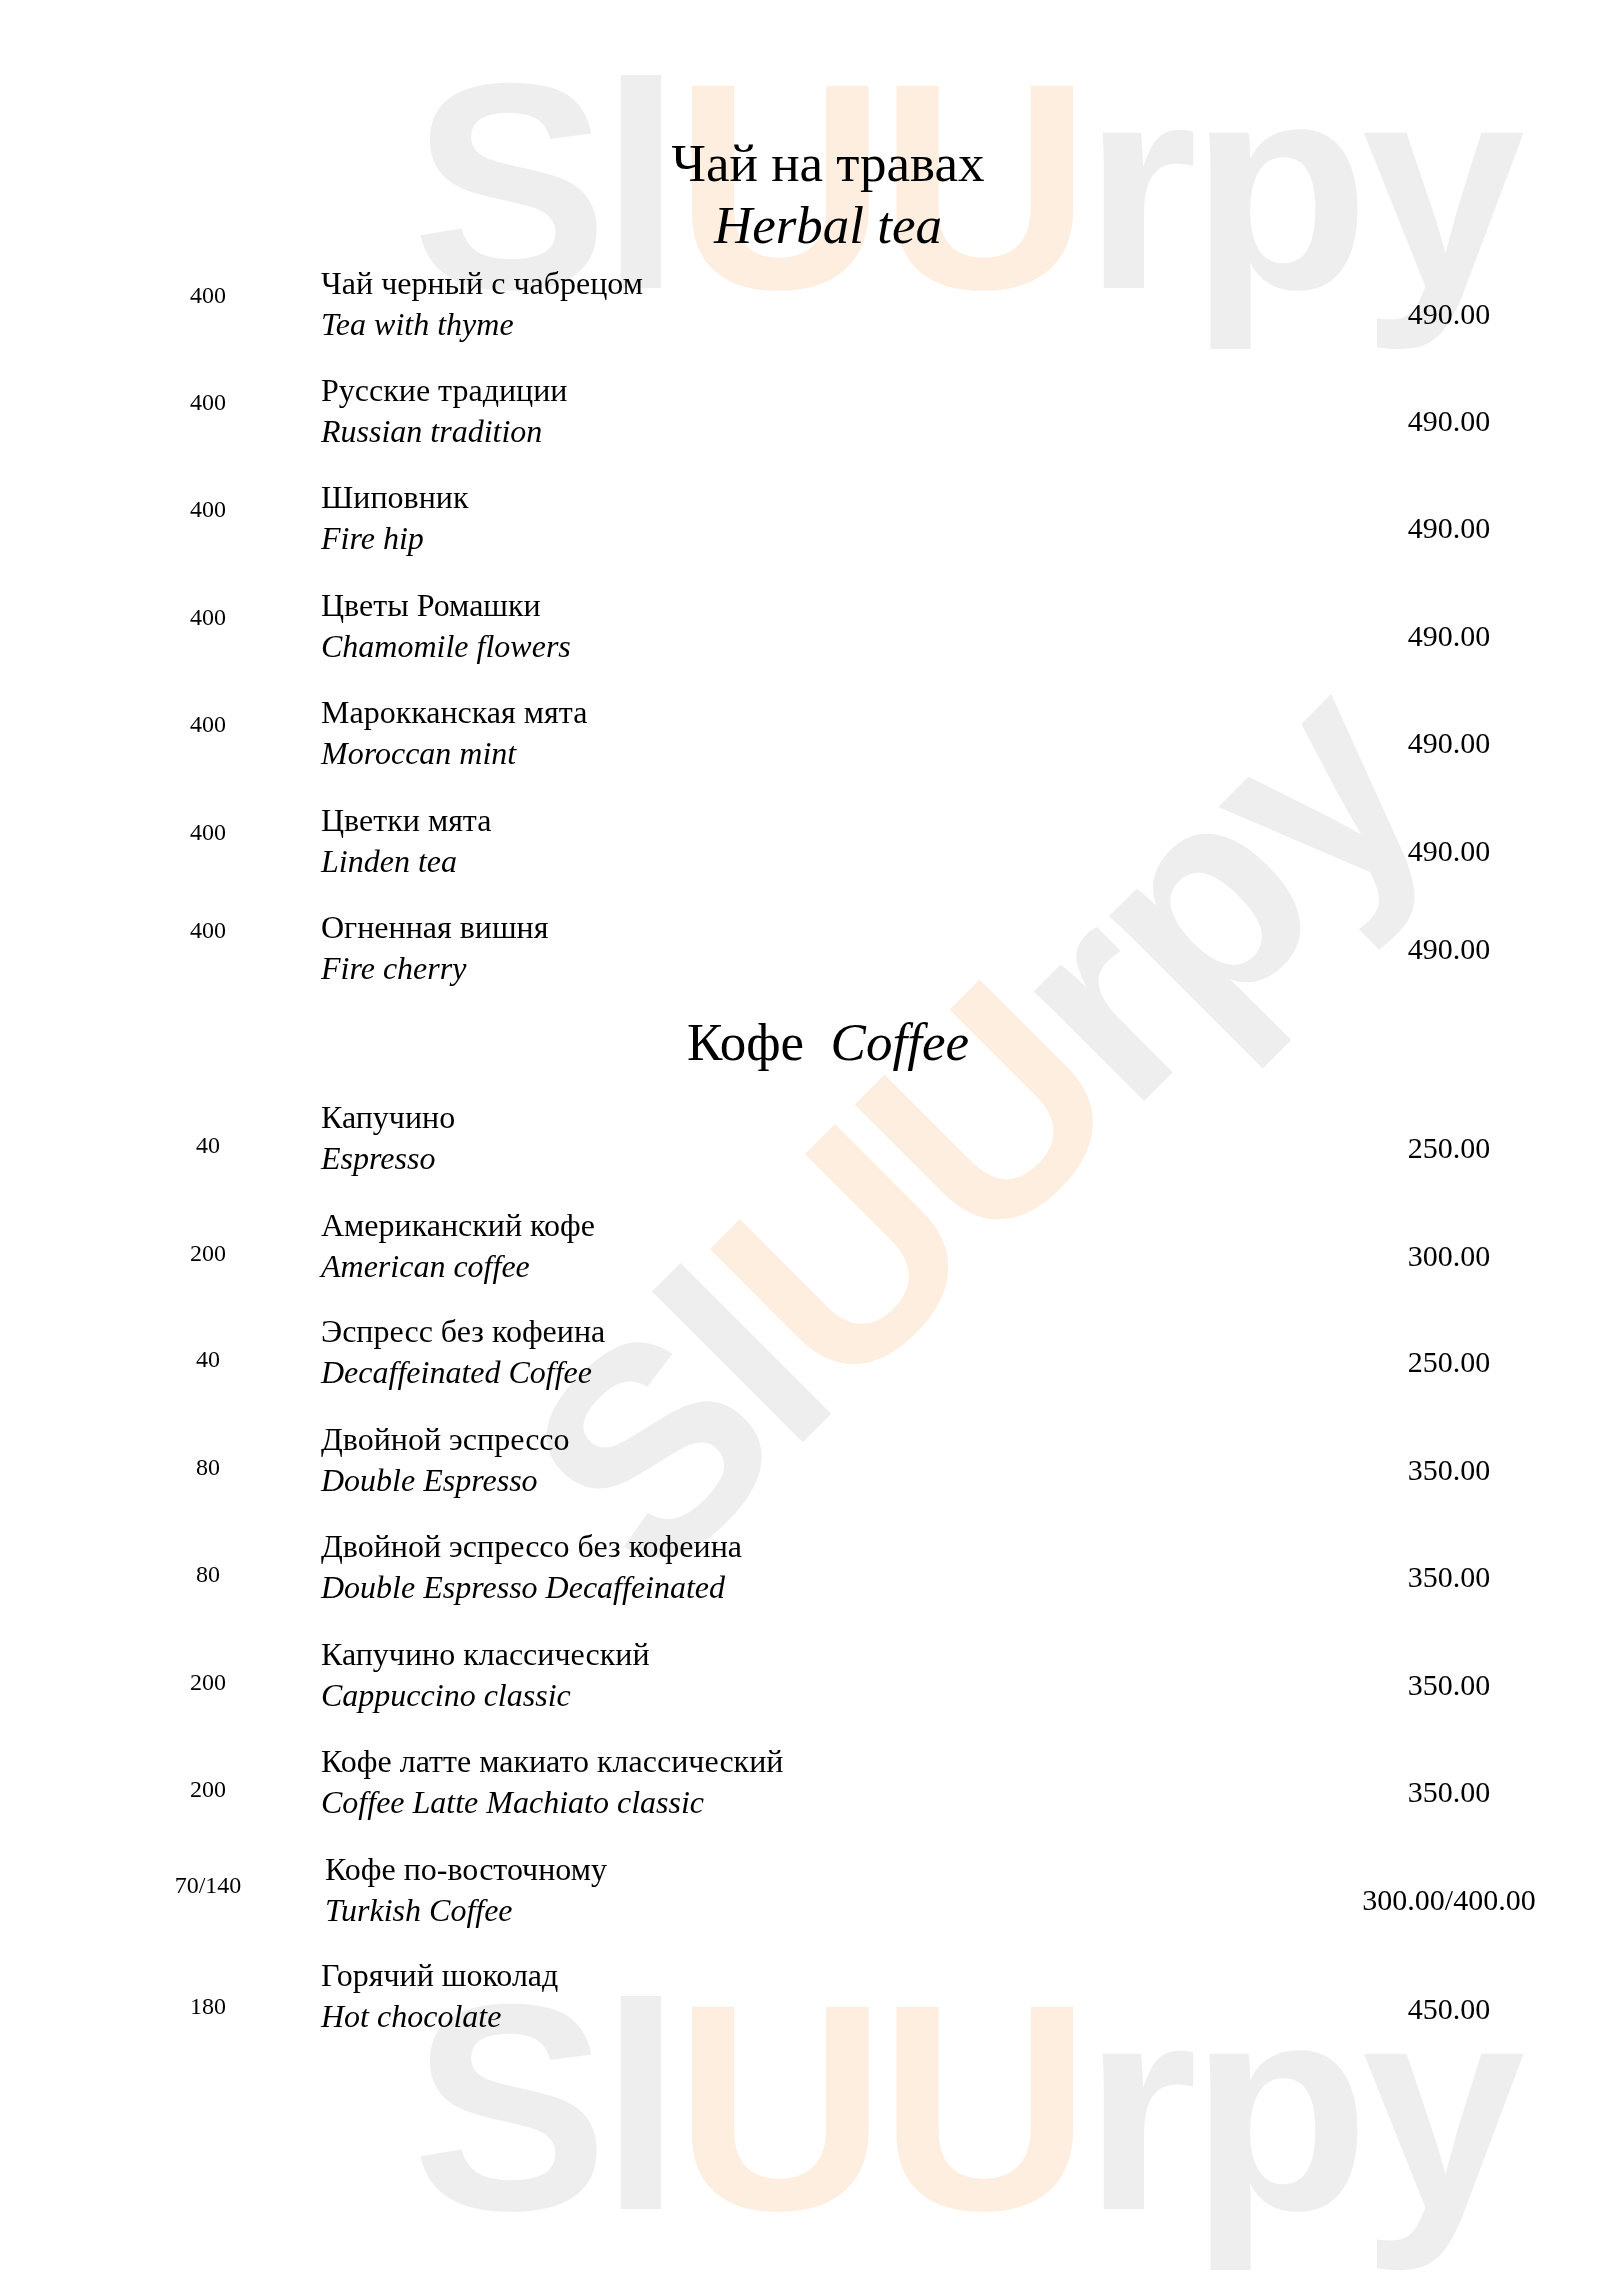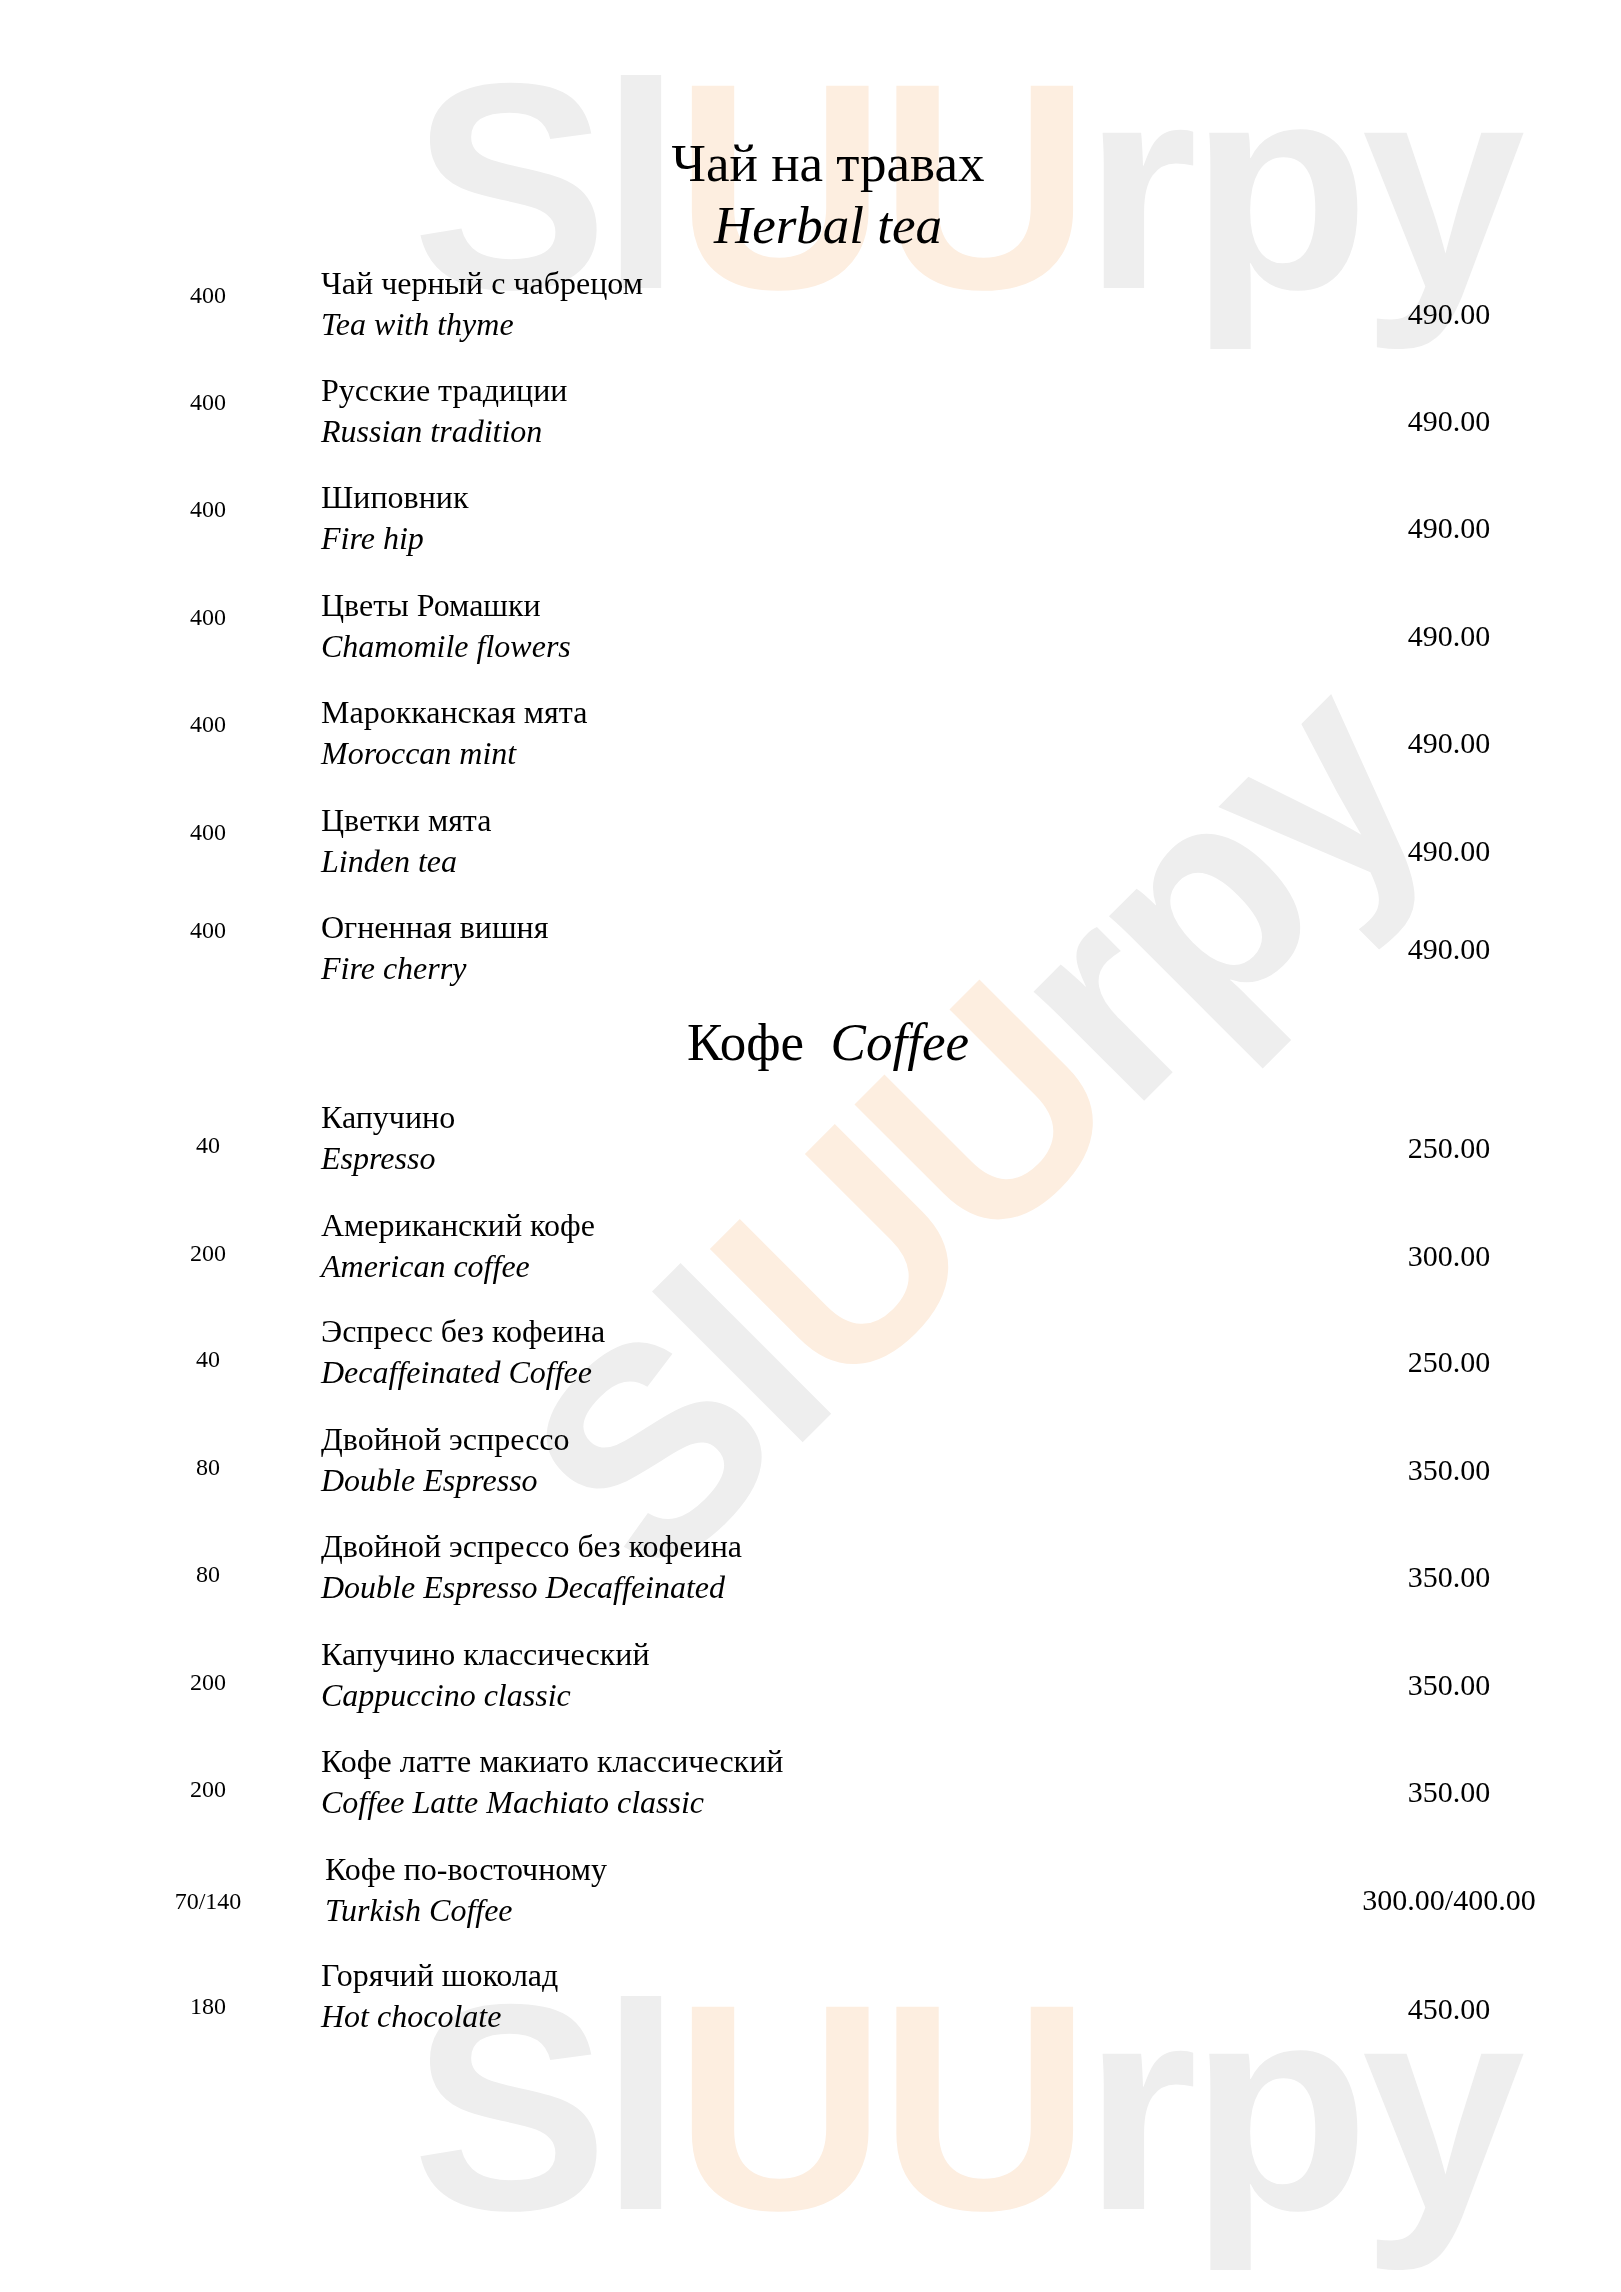--- a/index.html
+++ b/index.html
@@ -150,21 +150,21 @@
   </div>
   <div class="row" style="top:1741px;">
     <div class="qty" style="top:36px;">200</div>
     <div class="name">
         <span class="ru">Кофе латте макиато классический</span>
         <span class="en">Coffee Latte Machiato classic</span>
       </div>
     <div class="price" style="top:36px;">350.00</div>
   </div>
   <div class="row" style="top:1849px;">
-    <div class="qty" style="top:40px;text-align:center;">70/140</div>
+    <div class="qty" style="top:24px;text-align:center;">70/140</div>
     <div class="name" style="left:325px;">
         <span class="ru">Кофе по-восточному</span>
         <span class="en">Turkish Coffee</span>
       </div>
     <div class="price" style="top:36px;">300.00/400.00</div>
   </div>
   <div class="row" style="top:1955px;">
     <div class="qty" style="top:39px;">180</div>
     <div class="name">
         <span class="ru">Горячий шоколад</span>

